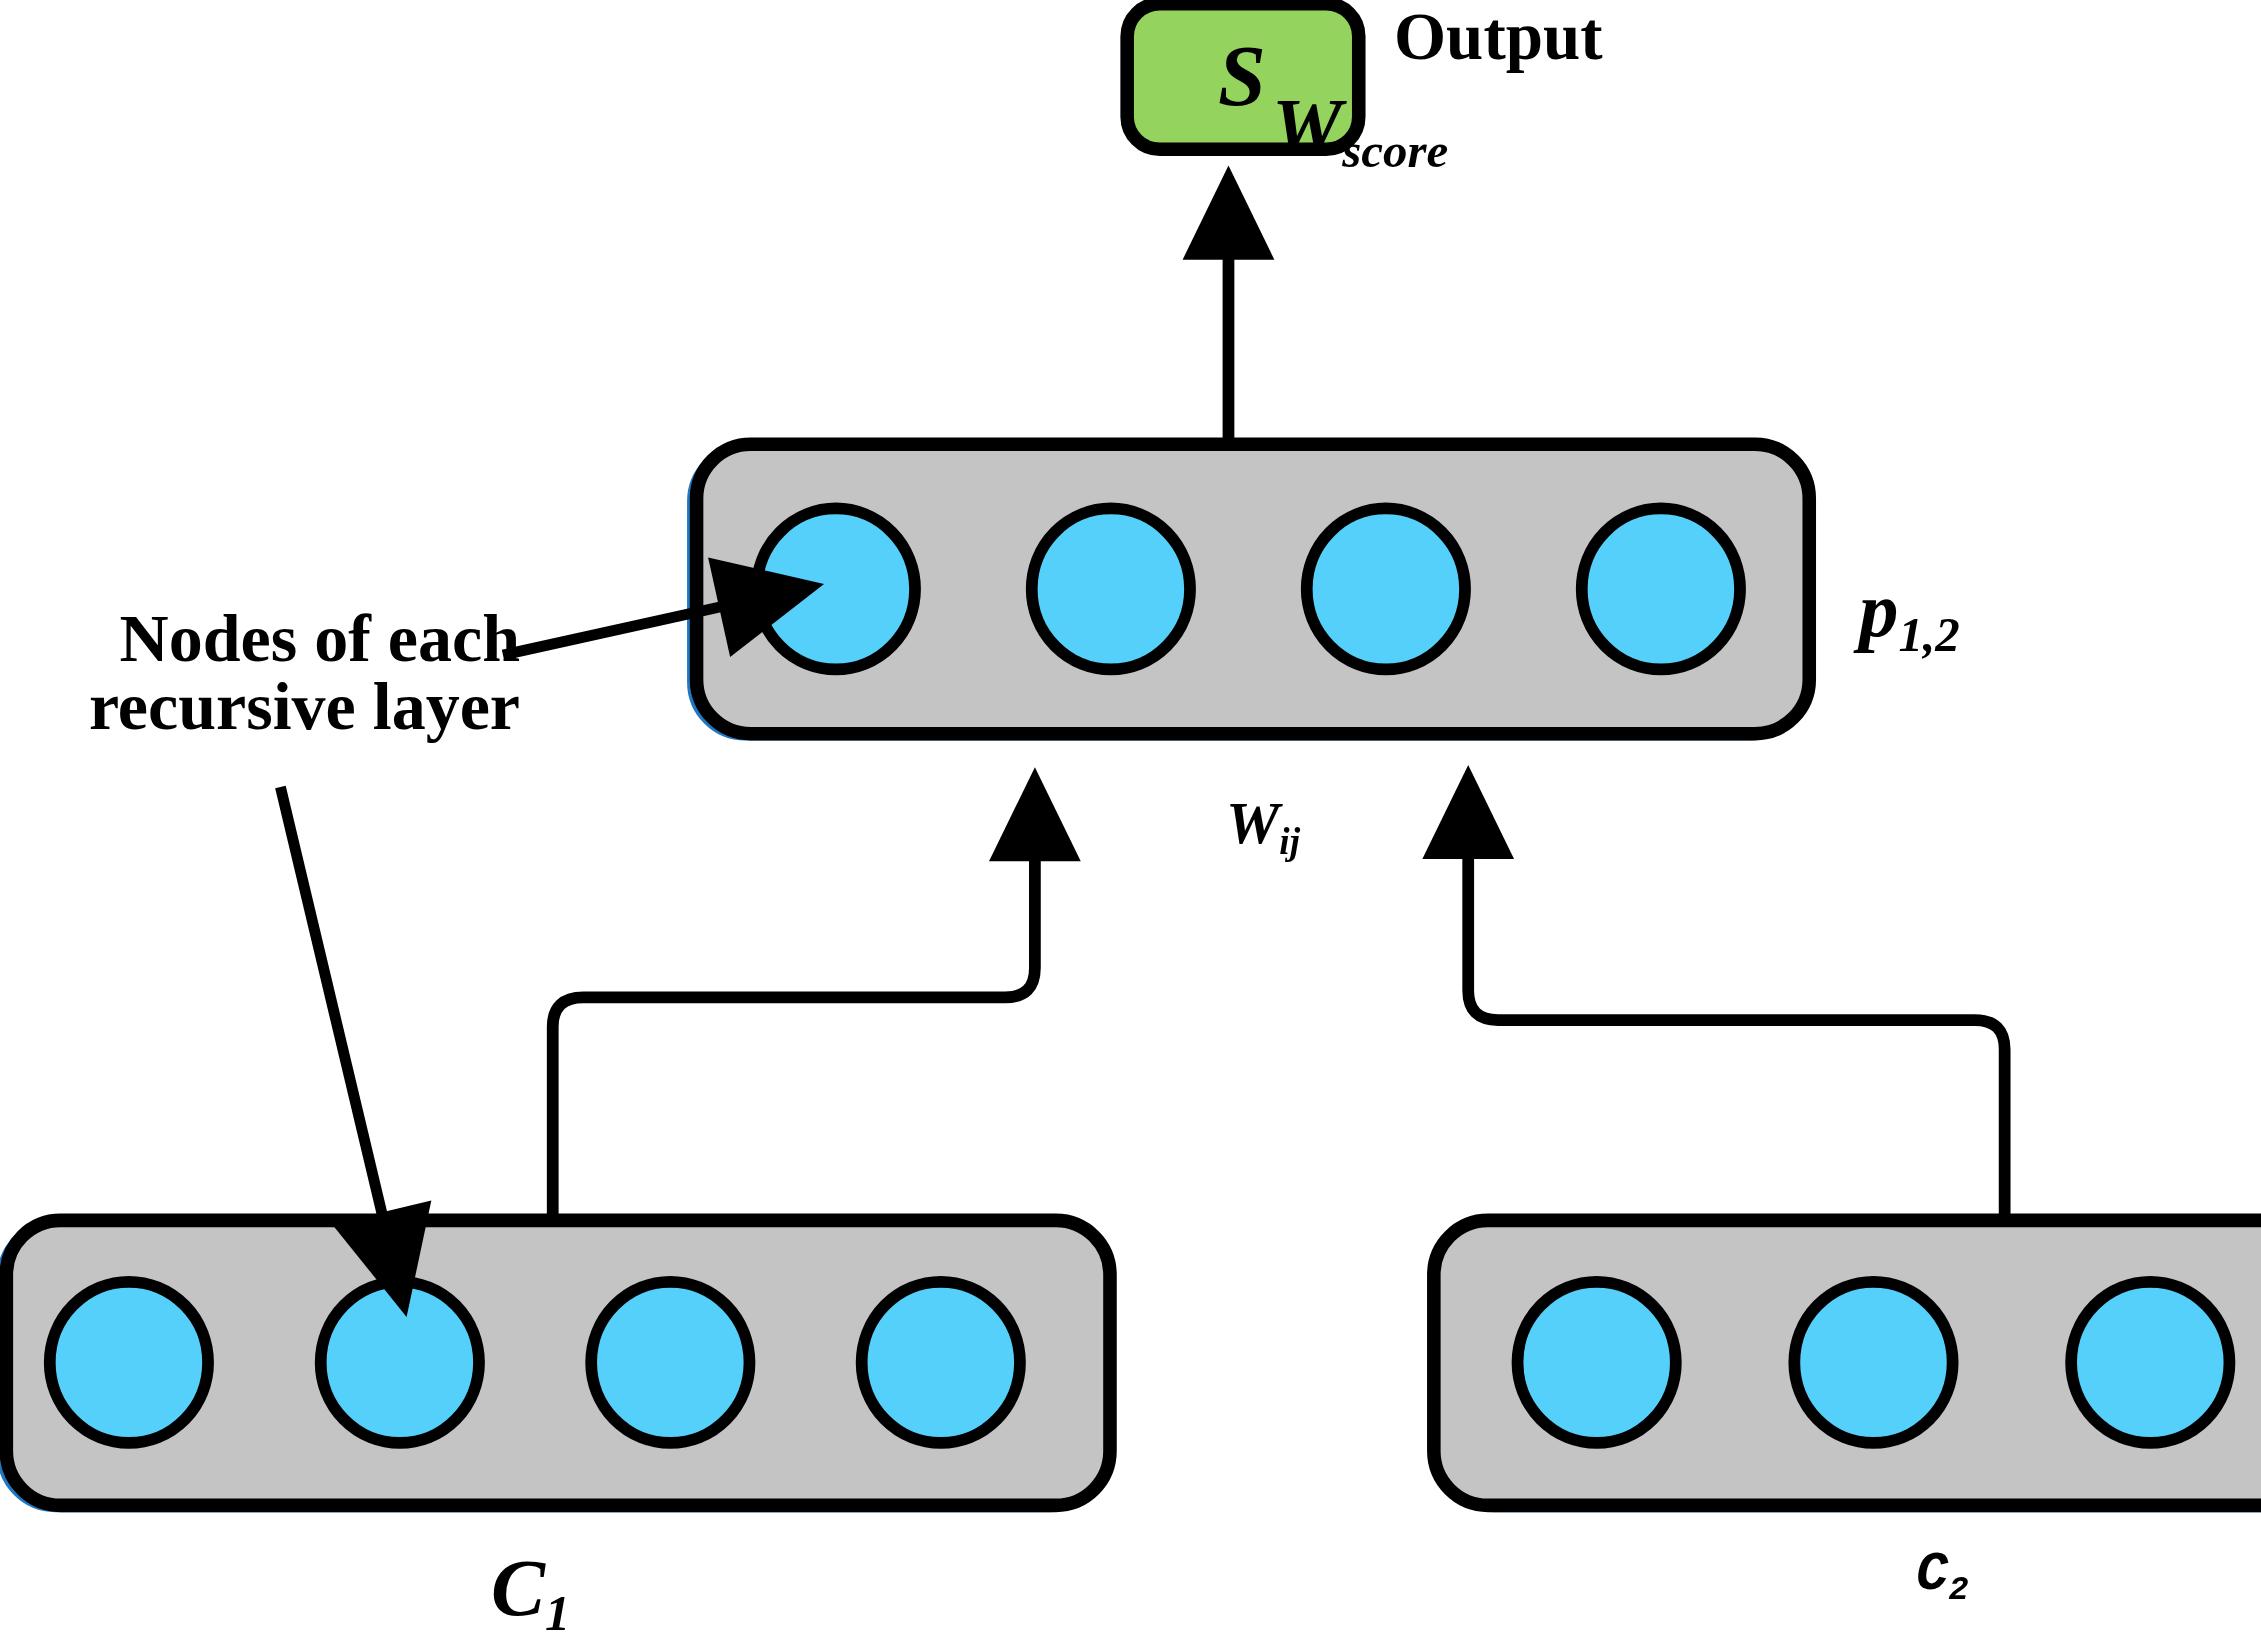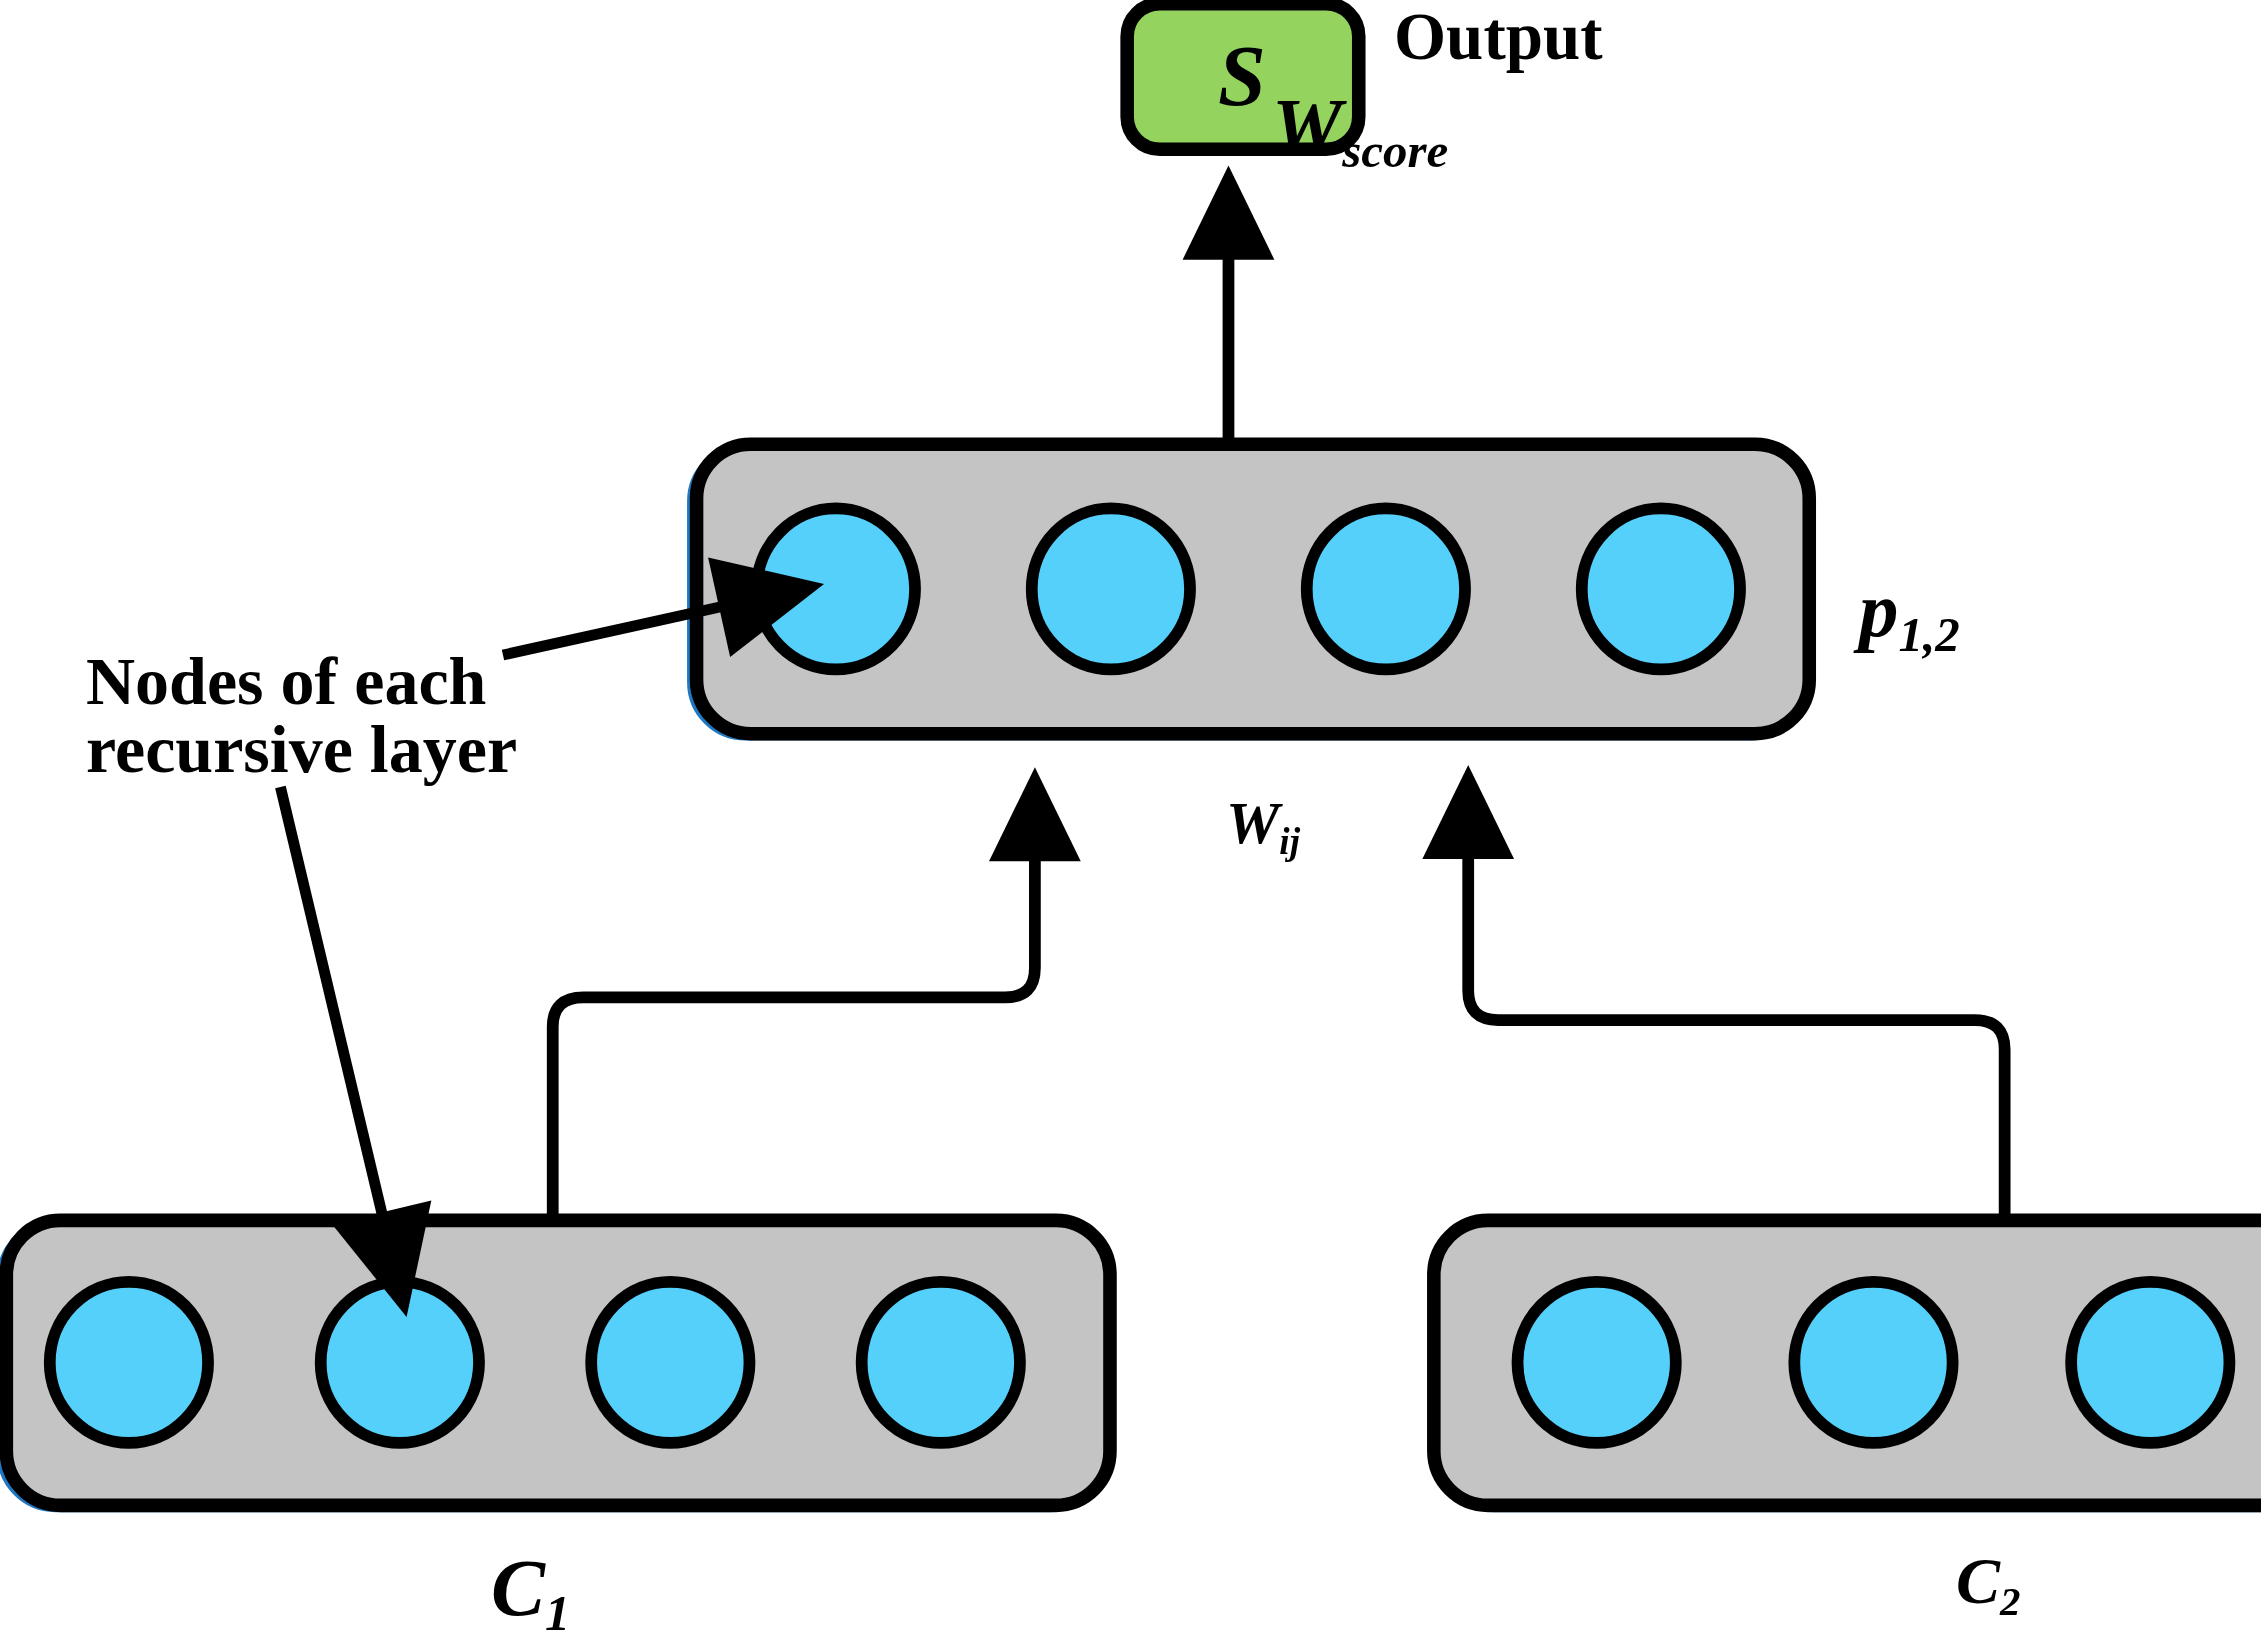--- a/index.html
+++ b/index.html
@@ -39,25 +39,25 @@
     font-weight: bold;
     vertical-align: -0.30em;
   }
   .plain {
     font-style: normal;
     font-weight: bold;
   }
   #label-output    { left: 1394px; top: 2.7px;    font-size: 67px; }
   #label-wscore    { left: 1272px; top: 54px;  font-size: 79px; }
   #label-p12       { left: 1859px; top: 538px; font-size: 79px; }
-  #label-nodes     { left: 86px;  top: 604px; font-size: 68px; width: 434px; white-space: pre-line; text-align: left; margin-top: 43px; }
+  #label-nodes     { left: 86px;  top: 604px; font-size: 68px; width: 434px; white-space: pre-line; text-align: right; }
   #label-wij       { left: 1226px; top: 761px; font-size: 60px; }
   #label-weight    { left: 1144px; top: 846px; font-size: 68px; width: 235px; white-space: pre-line; text-align: center; }
   #label-c1        { left: 491px; top: 1516px; font-size: 81px; }
-  #label-c2        { left: 1956px; top: 1516px; font-size: 66px; }
+  #label-c2        { left: 1916px; top: 1516px; font-size: 54px; font-family: Liberation Mono, monospace; }
   #s-letter {
     position: absolute;
     left: 1126px;
     top: 2.3px;
     width: 232px;
     height: 147px;
     display: flex;
     align-items: center;
     justify-content: center;
     font-size: 86px;

